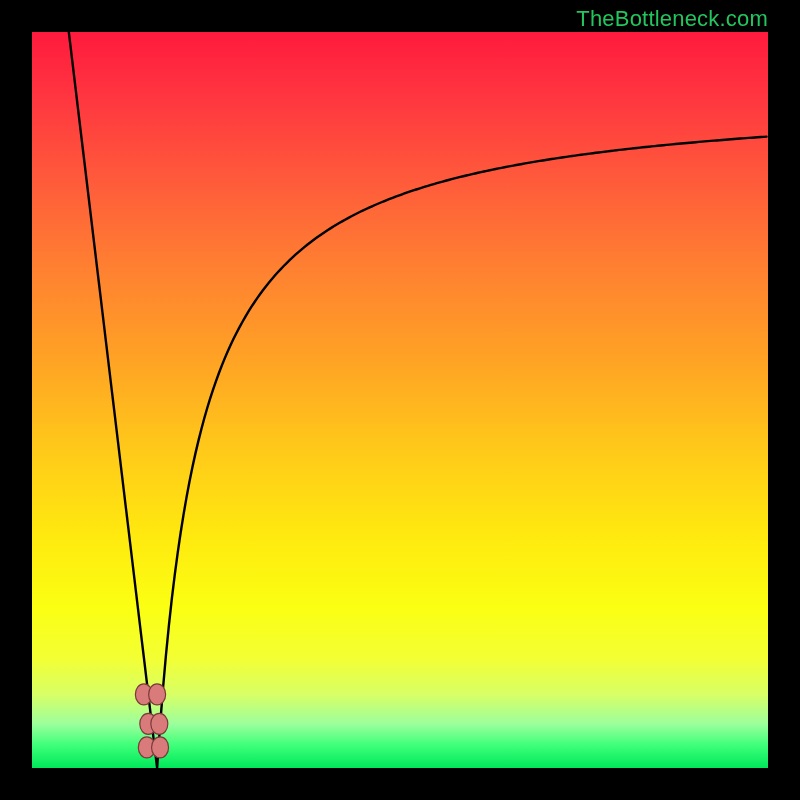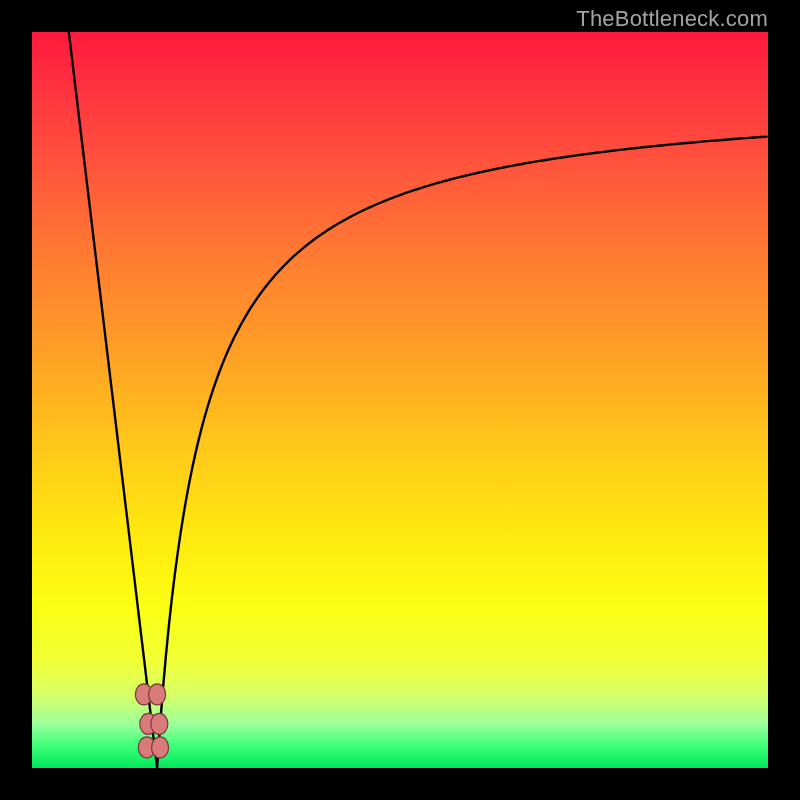--- a/index.html
+++ b/index.html
@@ -50,21 +50,21 @@
     inset: 0;
     width: 100%;
     height: 100%;
   }
   .watermark {
     position: absolute;
     top: 6px;
     right: 32px;
     font-size: 22px;
     font-weight: 500;
-    color: #a3a3a3;
+    color: #22c55e;
     letter-spacing: 0.2px;
     user-select: none;
   }
   .point {
     fill: #da7b7b;
     stroke: #7a3a3a;
     stroke-width: 1.2;
   }
 </style>
 </head>

